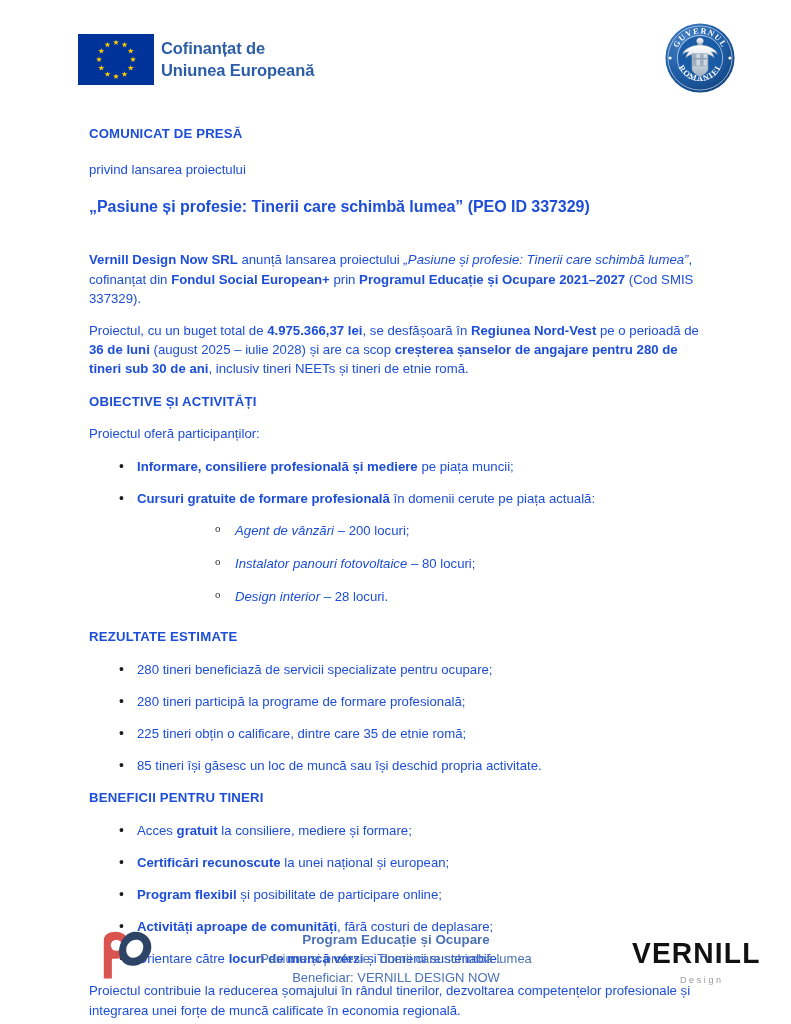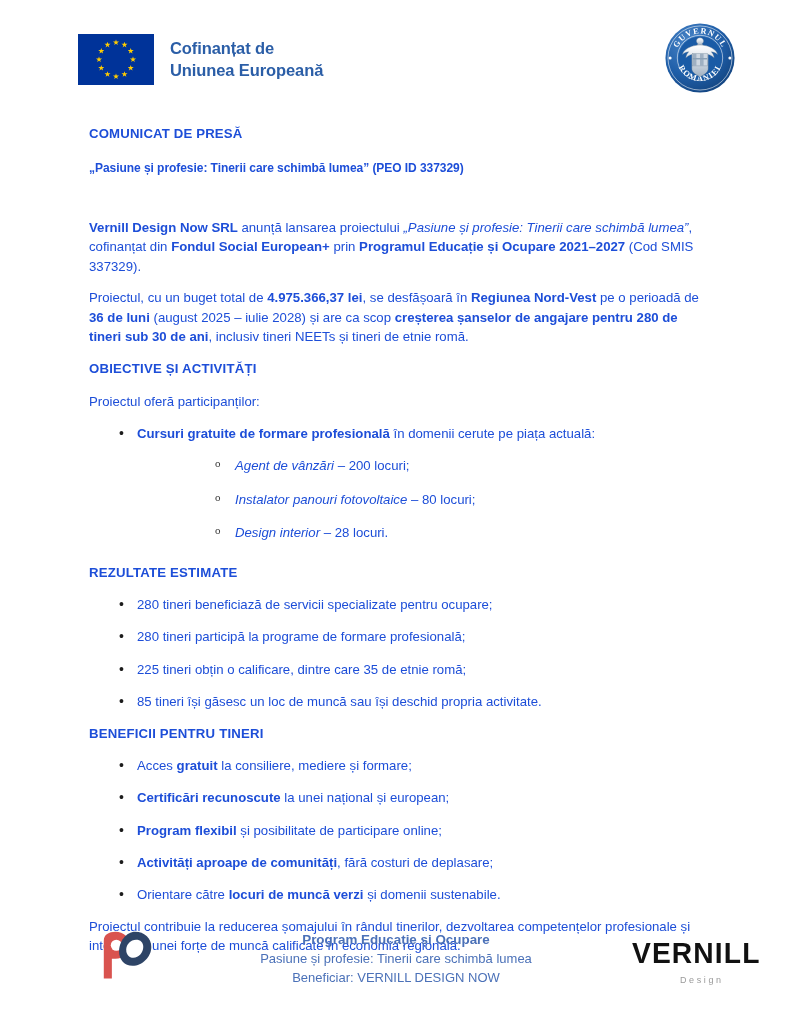--- a/index.html
+++ b/index.html
@@ -30,21 +30,21 @@
     left: 0; top: 0;
     width: 791px;
     height: 108px;
   }
   .eu-logo {
     position: absolute;
     left: 78px;
     top: 34px;
     display: flex;
     align-items: center;
-    gap: 16px;
+    gap: 7px;
   }
   .eu-flag {
     position: relative;
     width: 76px;
     height: 51px;
     background: #003399;
     flex: none;
   }
   .eu-flag .star {
     position: absolute;
@@ -94,22 +94,22 @@
     font-size: 13.2px;
     letter-spacing: 0.15px;
     margin: 0 0 17px 0;
   }
   .sub-line {
     margin: 0 0 15px 0;
     font-size: 13.2px;
   }
   .doc-title {
     font-weight: bold;
-    font-size: 12px;
-    margin: 0 0 40px 0;
+    font-size: 16px;
+    margin: 0 0 32px 0;
     letter-spacing: -0.05px;
   }
   p.para {
     margin: 0 0 12px 0;
     text-align: left;
   }
   p.para.tight { margin-bottom: 13px; }
   .section-head {
     font-weight: bold;
     font-size: 13.2px;
@@ -281,29 +281,31 @@
         <rect x="40" y="44" width="5" height="17" fill="#9fb0c2"></rect>
         <rect x="50" y="44" width="5" height="17" fill="#9fb0c2"></rect>
         <rect x="40" y="50" width="20" height="2" fill="#8ba0b5"></rect>
       </svg>
     </div>
   </div>
 
   <div class="content">
 
     <div class="kicker">COMUNICAT DE PRESĂ</div>
+    <div class="sub-line">privind lansarea proiectului</div>
     <div class="doc-title">„Pasiune și profesie: Tinerii care schimbă lumea” (PEO ID 337329)</div>
 
     <p class="para"><span class="bd">Vernill Design Now SRL</span><span> anunță lansarea proiectului </span><span class="it">„Pasiune și profesie: Tinerii care schimbă lumea”</span><span>, cofinanțat din </span><span class="bd">Fondul Social European+</span><span> prin </span><span class="bd">Programul Educație și Ocupare 2021–2027</span><span> (Cod SMIS 337329).</span></p>
 
     <p class="para tight"><span>Proiectul, cu un buget total de </span><span class="bd">4.975.366,37 lei</span><span>, se desfășoară în </span><span class="bd">Regiunea Nord-Vest</span><span> pe o perioadă de </span><span class="bd">36 de luni</span><span> (august 2025 – iulie 2028) și are ca scop </span><span class="bd">creșterea șanselor de angajare pentru 280 de tineri sub 30 de ani</span><span>, inclusiv tineri NEETs și tineri de etnie romă.</span></p>
 
     <div class="section-head">OBIECTIVE ȘI ACTIVITĂȚI</div>
     <p class="lead-in">Proiectul oferă participanților:</p>
     <ul class="bullets">
+      <li><span class="bd">Informare, consiliere profesională și mediere</span><span> pe piața muncii;</span></li>
       <li><span class="bd">Cursuri gratuite de formare profesională</span><span> în domenii cerute pe piața actuală:</span>
         <ul class="subbullets">
           <li><span class="it">Agent de vânzări</span><span> – 200 locuri;</span></li>
           <li><span class="it">Instalator panouri fotovoltaice</span><span> – 80 locuri;</span></li>
           <li><span class="it">Design interior</span><span> – 28 locuri.</span></li>
         </ul>
       </li>
     </ul>
 
     <div class="section-head">REZULTATE ESTIMATE</div>

